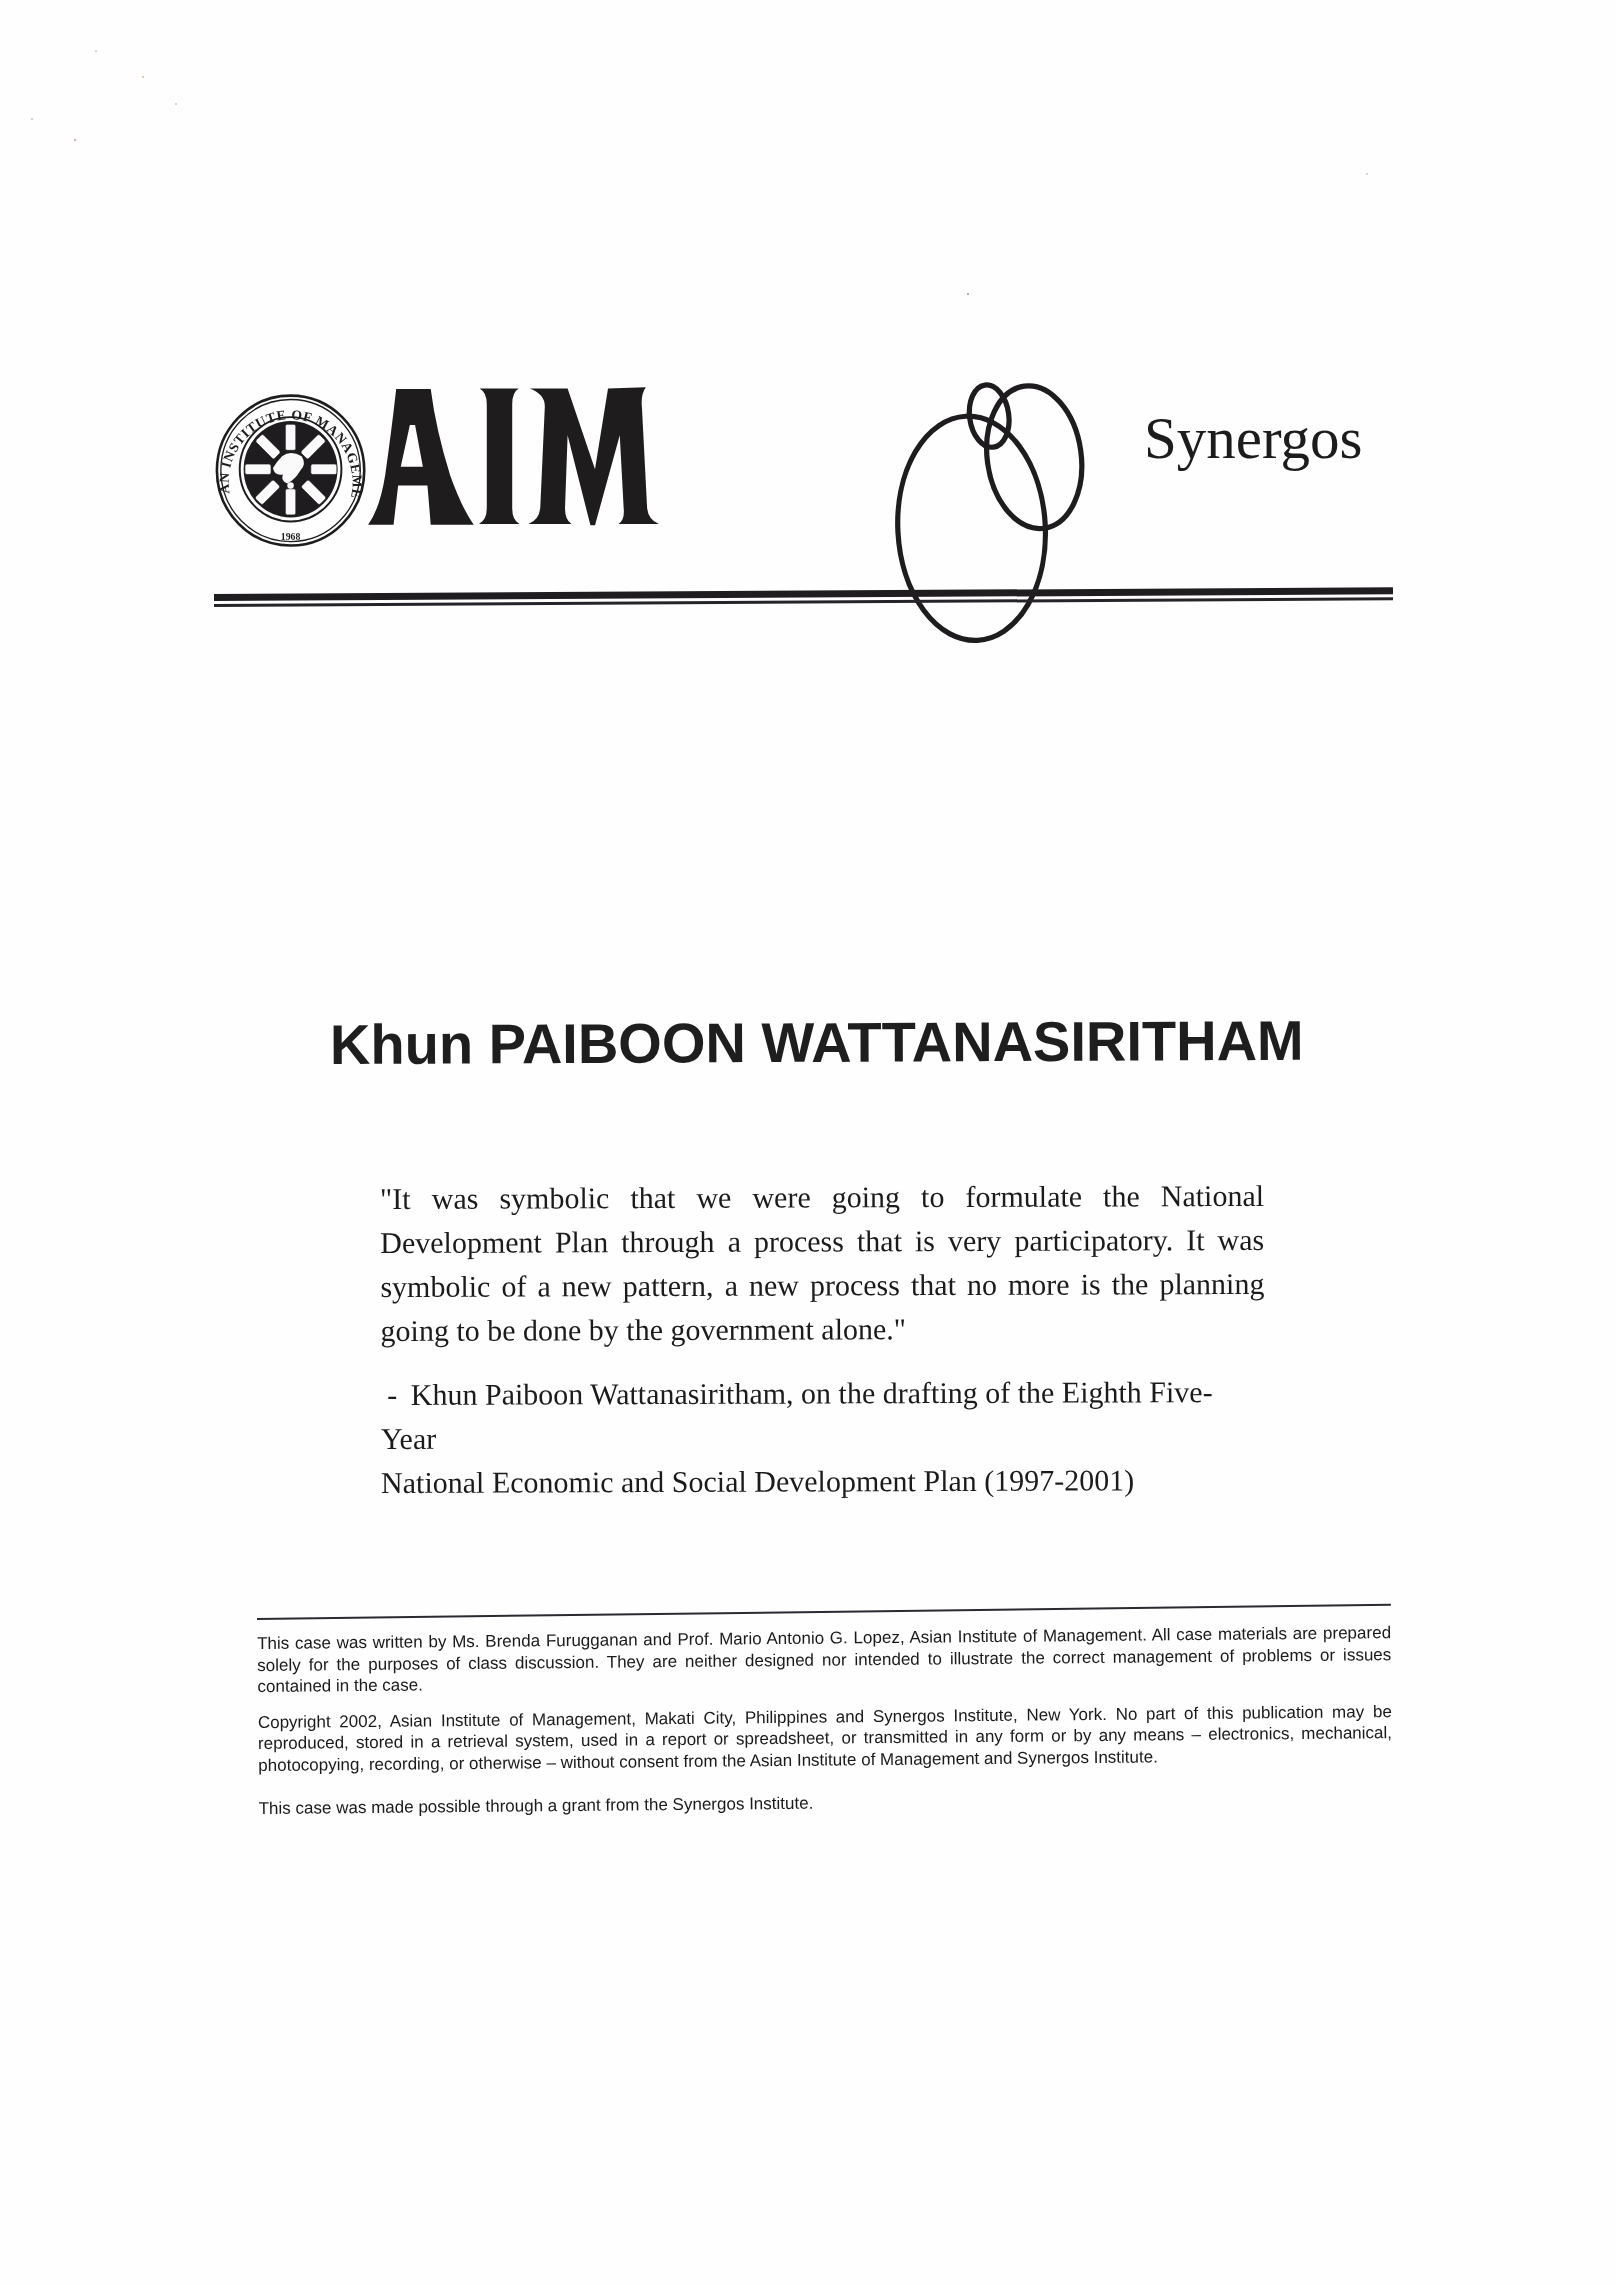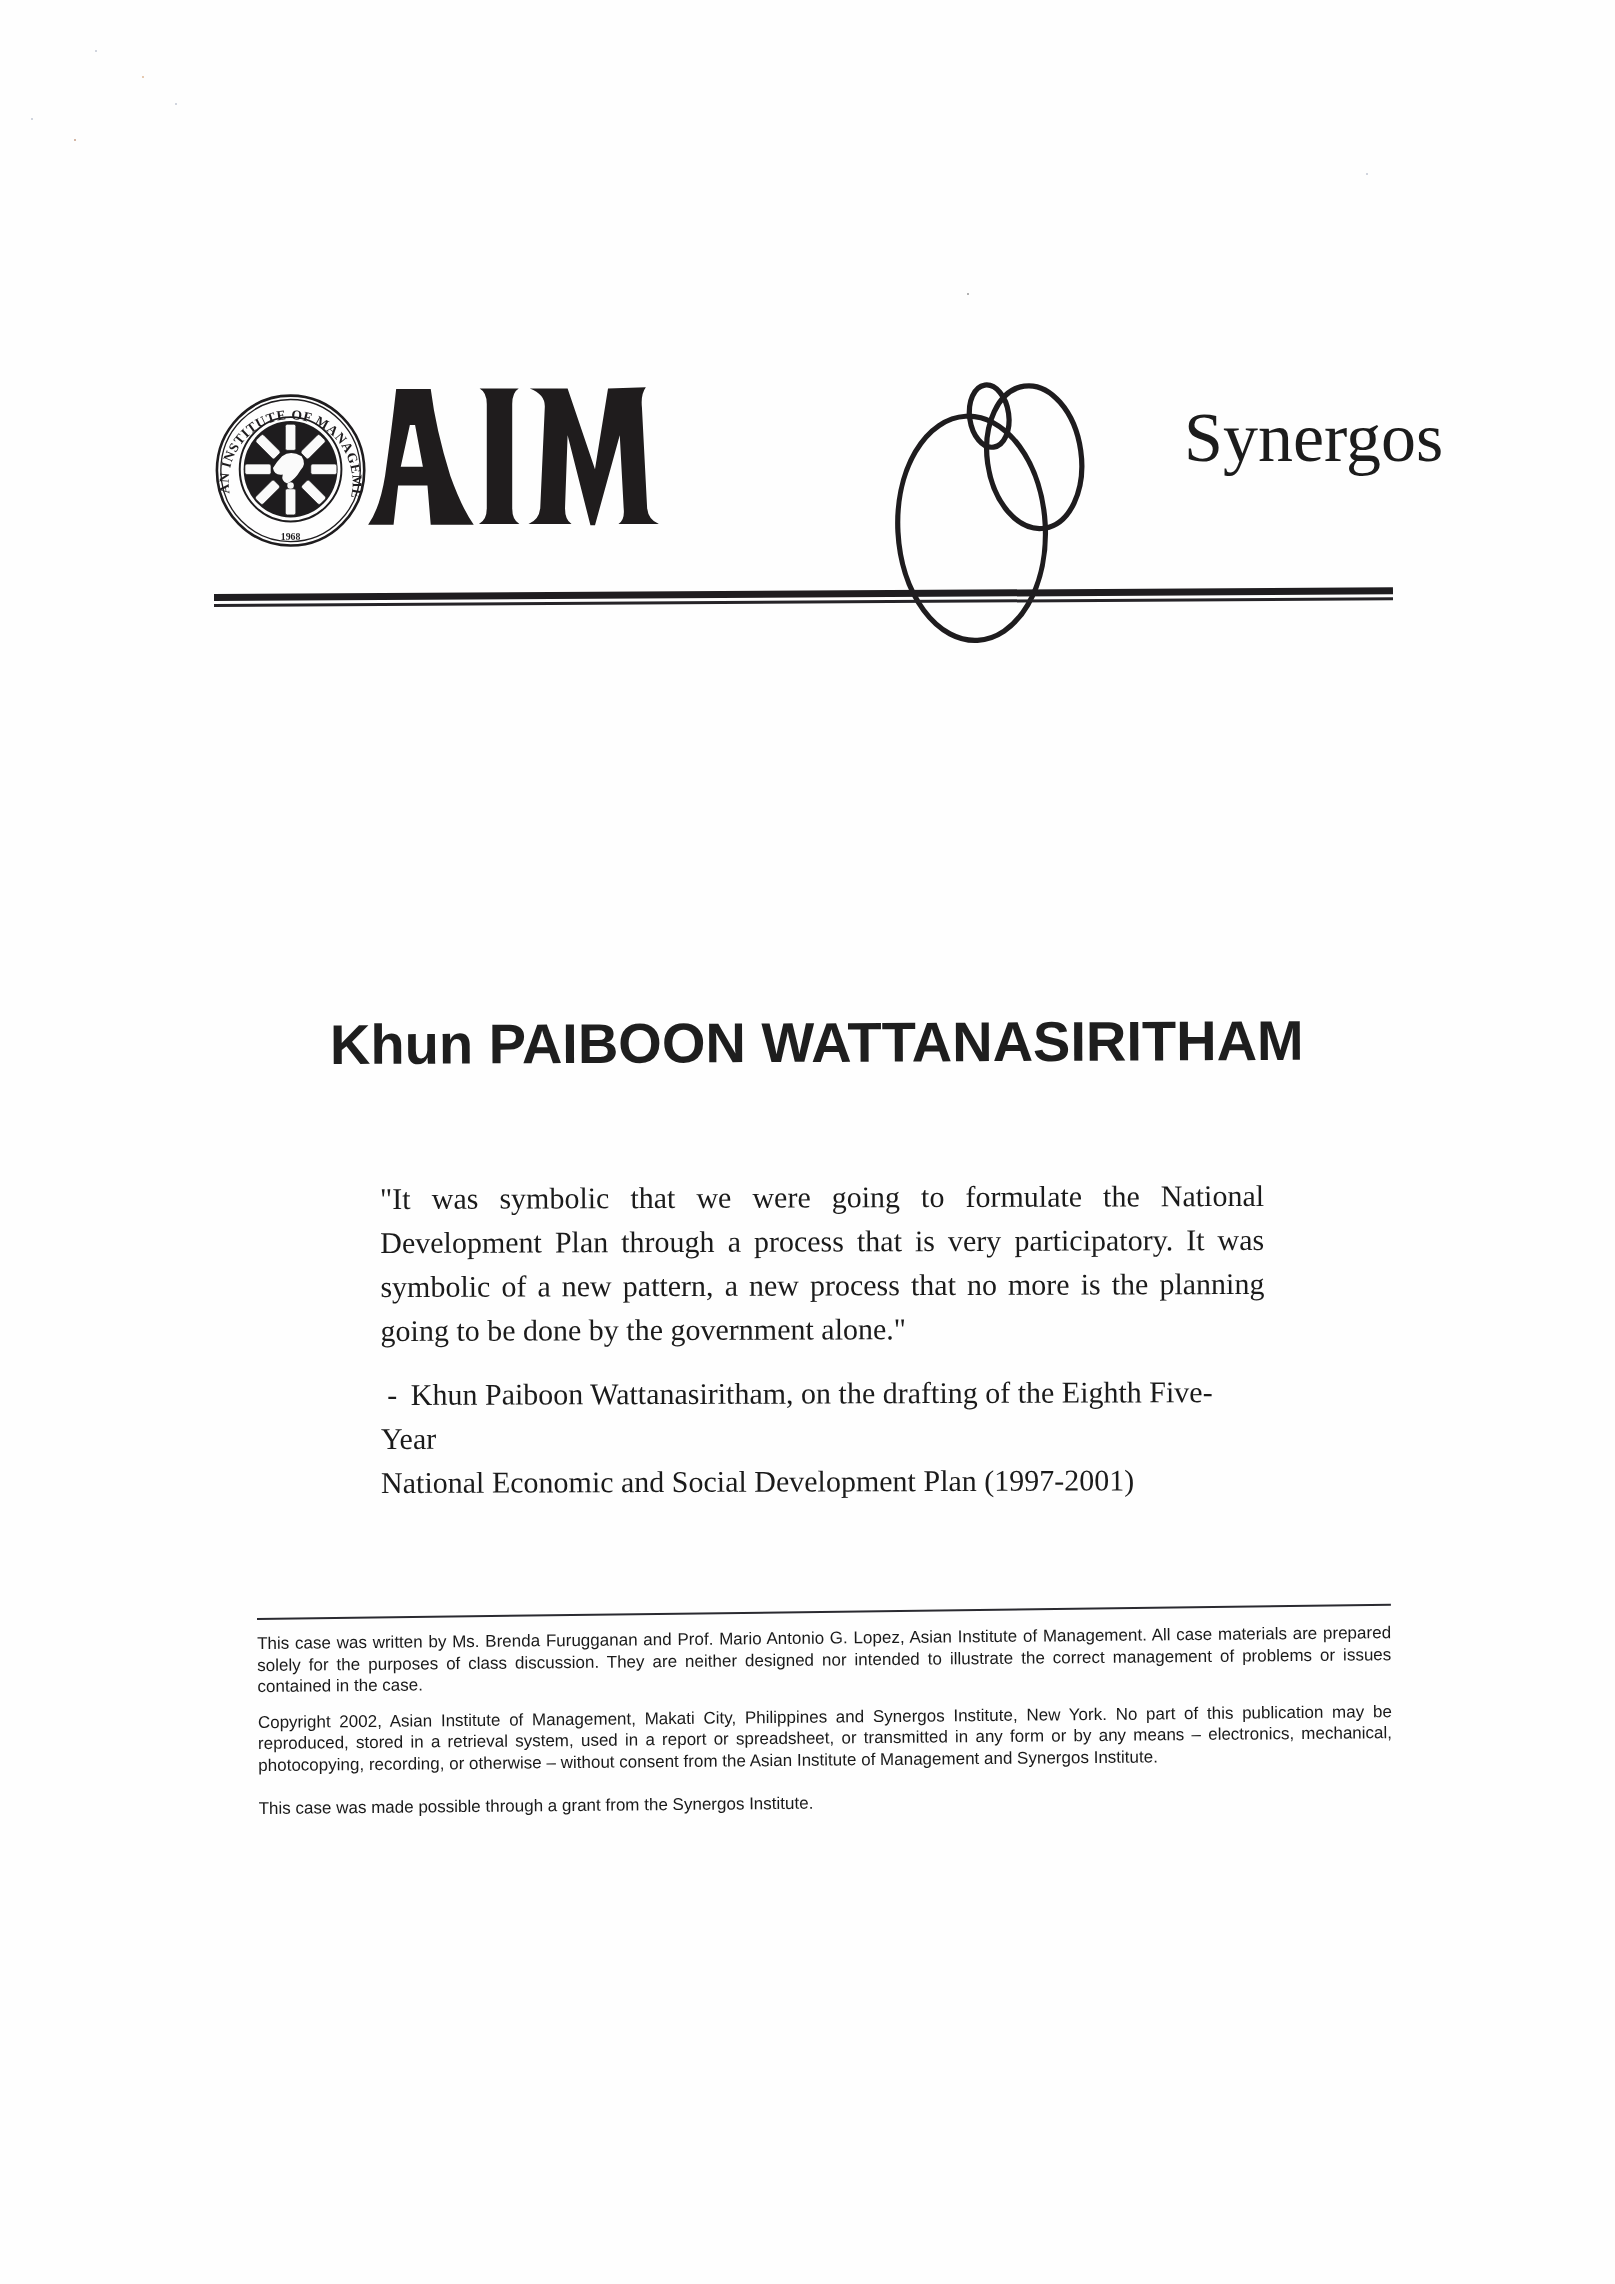--- a/index.html
+++ b/index.html
@@ -24,24 +24,24 @@
       width: 463px;
       height: 176px;
     }
     #synergos-logo {
       left: 886px;
       top: 375px;
       width: 209px;
       height: 274px;
     }
     #synergos-wordmark {
-      left: 1184px;
+      left: 1144px;
       top: 399px;
       font-family: "Liberation Serif", "DejaVu Serif", serif;
-      font-size: 70px;
+      font-size: 59px;
       line-height: 78px;
       color: #1c1c1c;
       white-space: nowrap;
       letter-spacing: 0px;
     }
 
     
     #header-rule-thick {
       left: 214px;
       top: 594px;

